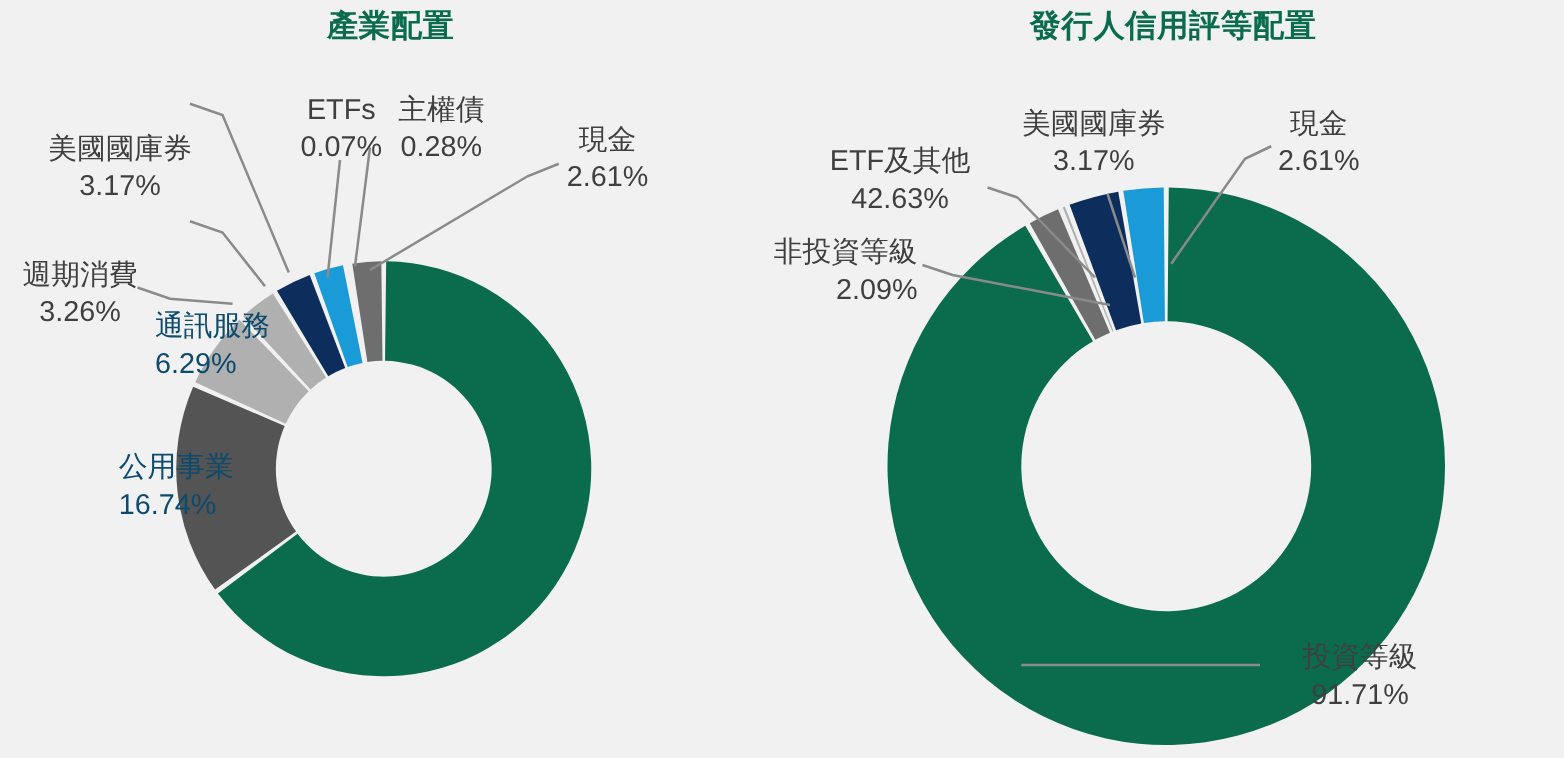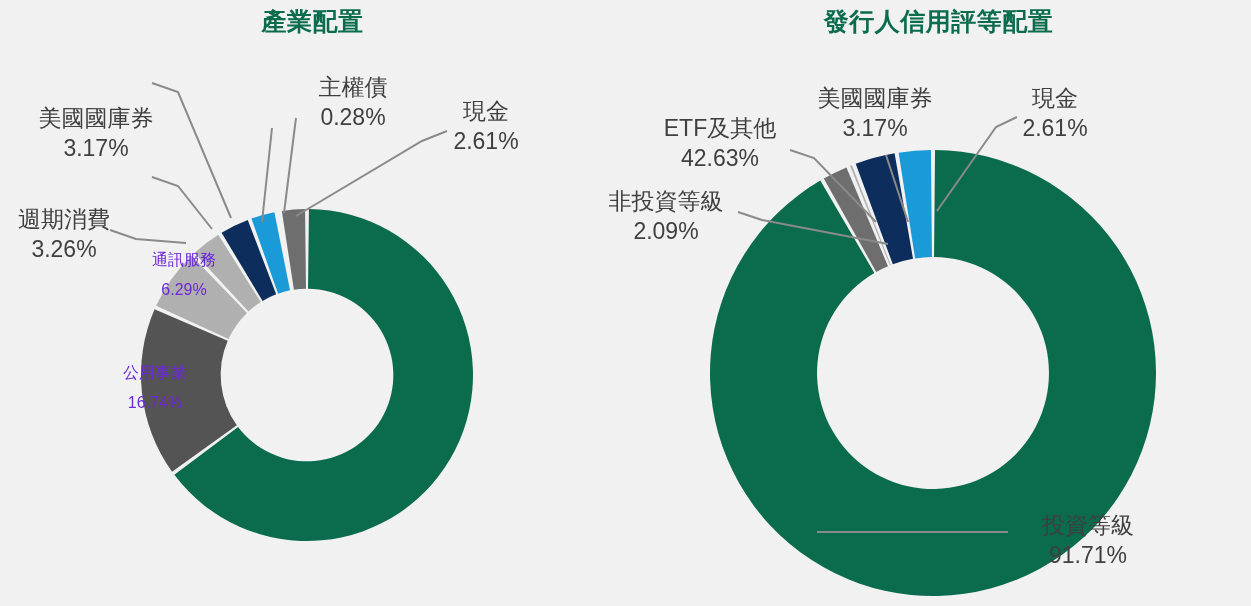--- a/index.html
+++ b/index.html
@@ -66,25 +66,24 @@
     font-size: 23px;
     line-height: 30px;
     white-space: nowrap;
     text-align: center;
   }
   .out-label .lbl-name { display: block; }
   .out-label .lbl-val { display: block; }
 
   .in-label {
     position: absolute;
-    color: #6d28d9;
-    font-size: 16px;
+    color: #0c4a6e;
+    font-size: 23px;
     line-height: 30px;
     white-space: nowrap;
-    text-align: center;
   }
   .in-label .lbl-name { display: block; }
   .in-label .lbl-val { display: block; }
 </style>
 </head>
 <body>
 
 <div class="page">
 
   <div class="panel" id="panel-sector">
@@ -121,20 +120,24 @@
     <div class="out-label" style="left:22px; top:103px; width:148px;">
       <span class="lbl-name">美國國庫券</span>
       <span class="lbl-val">3.17%</span>
     </div>
 
     <div class="out-label" style="left:0px; top:204px; width:128px;text-align:center;">
       <span class="lbl-name">週期消費</span>
       <span class="lbl-val">3.26%</span>
     </div>
 
+    <div class="out-label" style="left:222px; top:72px; width:102px;">
+      <span class="lbl-name">ETFs</span>
+      <span class="lbl-val">0.07%</span>
+    </div>
 
     <div class="out-label" style="left:308px; top:72px; width:90px;">
       <span class="lbl-name">主權債</span>
       <span class="lbl-val">0.28%</span>
     </div>
 
     <div class="out-label" style="left:432px; top:96px; width:108px;">
       <span class="lbl-name">現金</span>
       <span class="lbl-val">2.61%</span>
     </div>
@@ -180,21 +183,21 @@
     <div class="out-label" style="left:172px; top:83px; width:154px;">
       <span class="lbl-name">美國國庫券</span>
       <span class="lbl-val">3.17%</span>
     </div>
 
     <div class="out-label" style="left:28px; top:113px; width:132px;">
       <span class="lbl-name">ETF及其他</span>
       <span class="lbl-val">42.63%</span>
     </div>
 
-    <div class="out-label" style="left:-28px; top:186px; width:136px;">
+    <div class="out-label" style="left:-28px; top:186px; width:136px;text-align:right;">
       <span class="lbl-name">非投資等級</span>
       <span class="lbl-val">2.09%</span>
     </div>
 
     <div class="out-label" style="left:375px; top:83px; width:108px;">
       <span class="lbl-name">現金</span>
       <span class="lbl-val">2.61%</span>
     </div>
 
     <div class="out-label" style="left:392px; top:510px; width:140px;">

